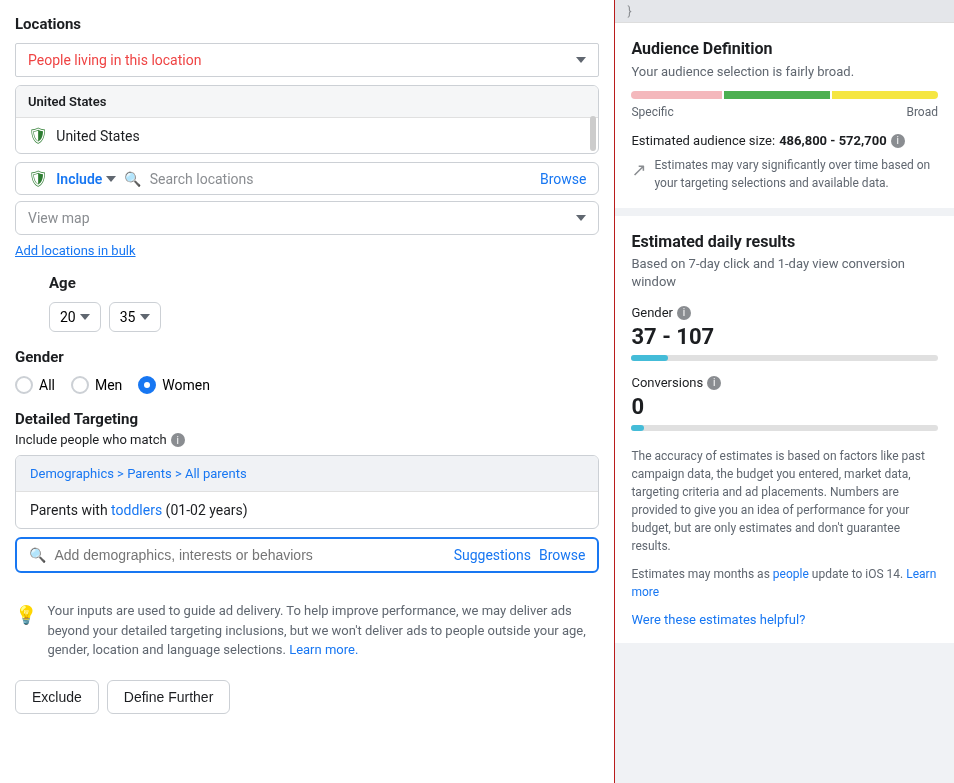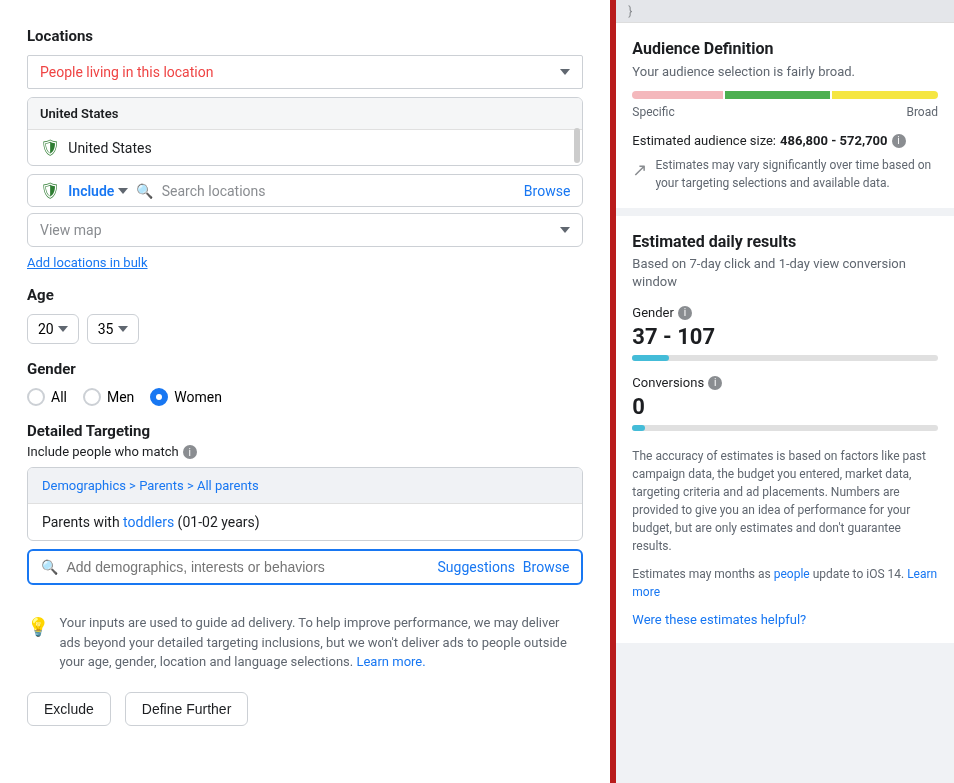--- a/index.html
+++ b/index.html
@@ -9,22 +9,22 @@
       background: #f0f2f5;
       display: flex;
       width: 954px;
       min-height: 783px;
     }
 
     
     .left-panel {
       width: 668px;
       background: #fff;
-      padding: 27px;
-      border-right: 6px solid #b91c1c;
+      padding: 15px;
+      border-right: 1px solid #b91c1c;
       overflow-y: auto;
     }
 
     .section-title {
       font-weight: 700;
       font-size: 15px;
       margin-bottom: 10px;
       color: #1c1e21;
     }
 
@@ -142,20 +142,21 @@
       margin-bottom: 16px;
     }
 
     .add-bulk-link span {
       text-decoration: underline;
     }
 
     
     .age-section {
       margin-bottom: 16px;
+      margin-left: 34px;
     }
 
     .age-row {
       display: flex;
       align-items: center;
       gap: 8px;
     }
 
     .age-select {
       padding: 6px 10px;
@@ -302,21 +303,21 @@
     }
 
     .info-notice a {
       color: #1877f2;
       text-decoration: none;
     }
 
     
     .bottom-buttons {
       display: flex;
-      gap: 14px;
+      gap: 8px;
       padding-top: 8px;
     }
 
     .btn-outline {
       padding: 8px 16px;
       border: 1px solid #ccd0d5;
       border-radius: 6px;
       background: #fff;
       font-size: 14px;
       color: #1c1e21;

